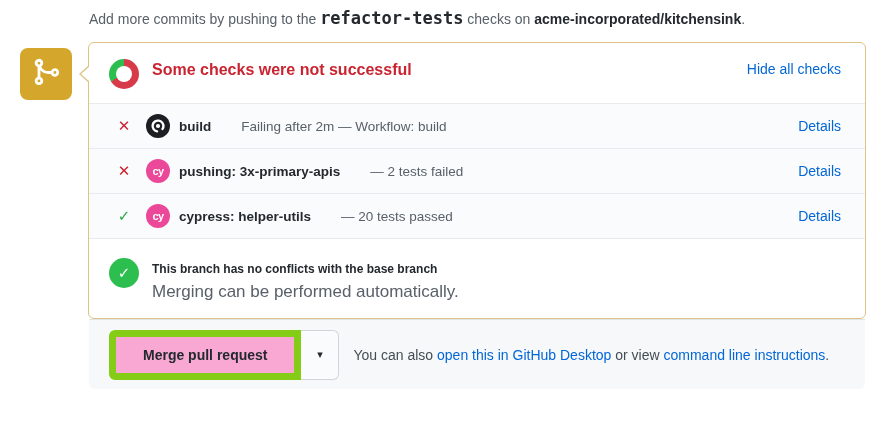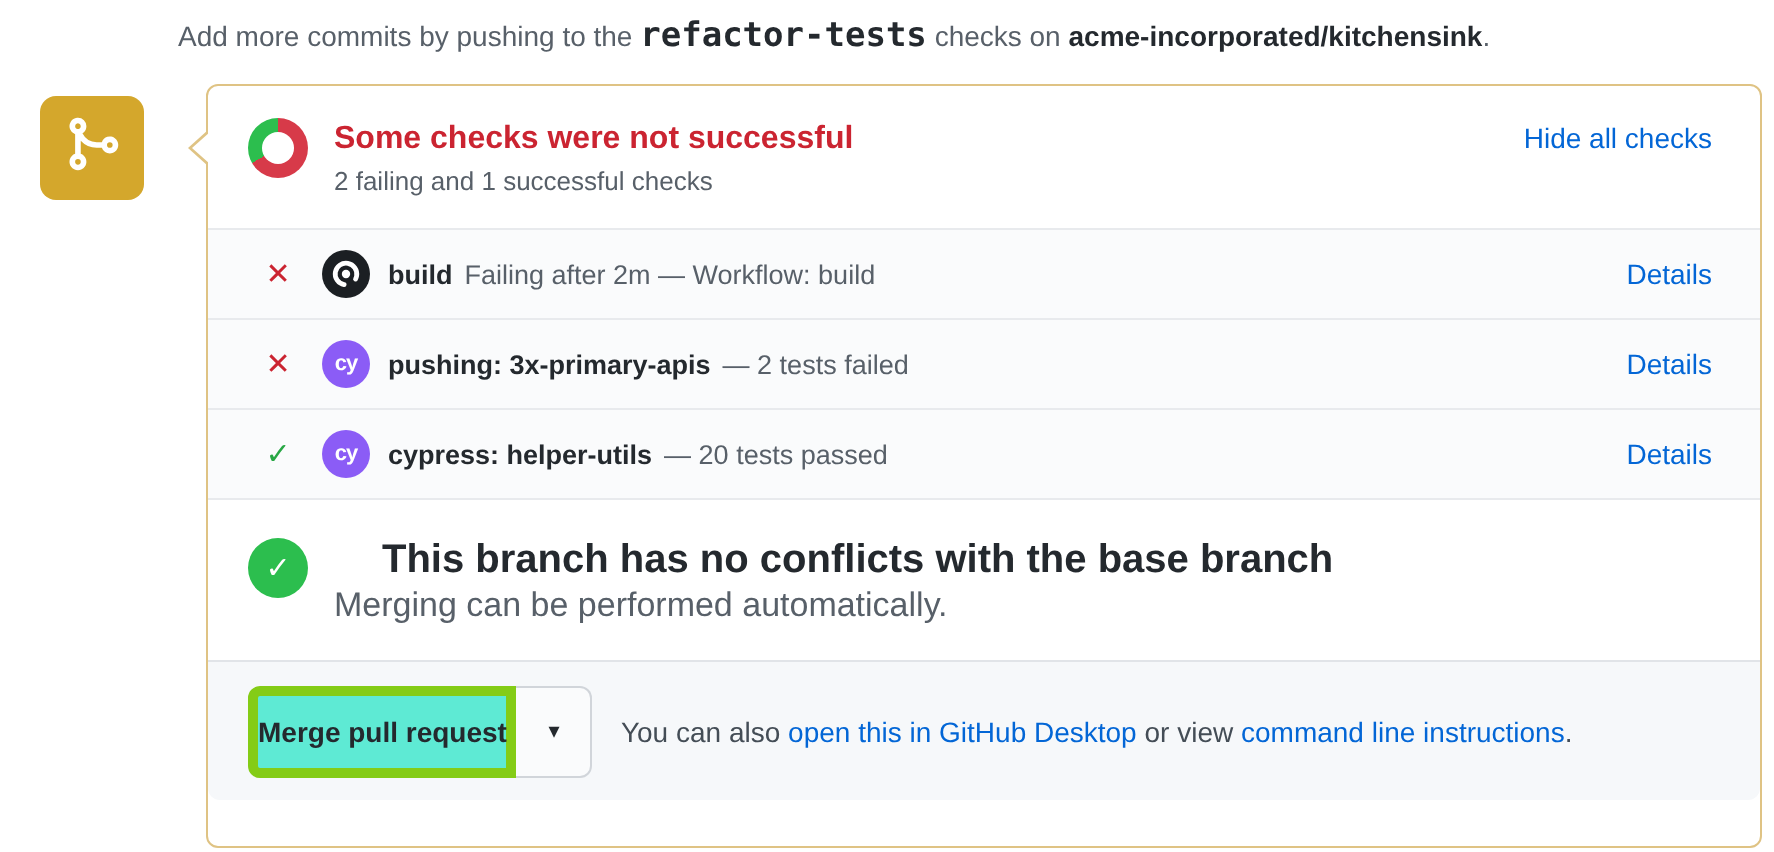--- a/index.html
+++ b/index.html
@@ -19,21 +19,21 @@
   }
   .intro strong { color:var(--text-dark,#24292e); }
 
   .timeline-icon {
     position:absolute; left:20px; top:48px; width:52px; height:52px;
     background:var(--accent-yellow,#d4a72c); border-radius:8px;
     display:flex; align-items:center; justify-content:center;
   }
 
   .merge-box {
-    position:absolute; left:103px; top:42px; width:778px; height:382px;
+    position:absolute; left:88px; top:42px; width:778px; height:277px;
     background:#fff; border:1px solid var(--box-border,#dfc384);
     border-radius:6px;
   }
   .merge-box::before, .merge-box::after {
     content:""; position:absolute; width:0; height:0; border-style:solid;
   }
   .merge-box::before {
     left:-10px; top:22px;
     border-width:9px 10px 9px 0;
     border-color:transparent var(--box-border,#dfc384) transparent transparent;
@@ -65,50 +65,50 @@
     font-size:13.5px;
   }
   .status-glyph { width:16px; text-align:center; font-weight:bold; font-size:15px; flex:none; }
   .status-fail { color:var(--fail-red,#cb2431); }
   .status-pass { color:var(--pass-green,#28a745); }
   .app-avatar {
     width:24px; height:24px; border-radius:50%; margin:0 9px 0 14px; flex:none;
     display:flex; align-items:center; justify-content:center;
   }
   .cypress-avatar {
-    background:#8b5cf6; color:#fff; font-weight:bold; font-size:11px;
+    background:#ec4899; color:#fff; font-weight:bold; font-size:11px;
     letter-spacing:-0.5px;
   }
   .check-name { font-weight:bold; color:var(--text-dark,#24292e); margin-right:6px; white-space:nowrap; }
-  .check-desc { color:var(--text-gray,#586069); white-space:nowrap; }
+  .check-desc { color:var(--text-gray,#586069); white-space:nowrap;margin-left:24px; }
   .details-link { margin-left:auto; }
 
   .conflict-section {
     display:flex; align-items:flex-start; padding:19px 24px 18px 20px;
     border-top:1px solid #e8eaed;
   }
   .pass-circle {
     width:30px; height:30px; border-radius:50%; background:var(--donut-pass,#2cbe4e);
     color:#fff; display:flex; align-items:center; justify-content:center;
     font-size:15px; font-weight:bold; flex:none;
   }
   .conflict-text { margin-left:13px; }
-  .conflict-title { font-size:20px; font-weight:bold; line-height:22px; color:var(--text-dark,#24292e);margin-left:24px; }
+  .conflict-title { font-size:12px; font-weight:bold; line-height:22px; color:var(--text-dark,#24292e); }
   .conflict-subtitle { font-size:17px; color:var(--text-gray,#586069); line-height:19px; margin-top:2px; }
 
   .merge-bar {
     display:flex; align-items:center; padding:16px 24px 16px 20px;
     background:#f6f8fa; border-top:1px solid #e1e4e8;
     border-radius:0 0 6px 6px; height:70px;
   }
   .btn-group { display:flex; flex:none; }
   .merge-btn {
     font-family:inherit; font-size:14px; font-weight:bold; color:var(--text-dark,#24292e);
-    background:#5eead4; border:5px solid #84cc16; border-radius:6px 0 0 6px;
-    padding:8px 0; cursor:pointer; line-height:20px;
+    background:#f9a8d4; border:7px solid #84cc16; border-radius:6px 0 0 6px;
+    padding:8px 27px; cursor:pointer; line-height:20px;
   }
   .caret-btn {
     background:#fafbfc; border:1px solid #d1d5da; border-left:none;
     border-radius:0 6px 6px 0; width:38px; cursor:pointer;
     display:flex; align-items:center; justify-content:center;
     color:var(--text-dark,#24292e); font-size:11px;
   }
   .merge-alt { margin-left:14px; font-size:14px; color:#444d56;text-align:right; }
 </style>
 </head>
@@ -128,21 +128,20 @@
     </svg>
   </span>
 </div>
 
 <div class="merge-box">
 
   <div class="checks-header">
     <div class="donut" style="background: conic-gradient(rgb(215, 58, 73) 0deg, rgb(215, 58, 73) 240deg, rgb(44, 190, 78) 240deg, rgb(44, 190, 78) 360deg);"></div>
     <div class="checks-header-text">
       <div class="checks-title">Some checks were not successful</div>
-      <div class="checks-subtitle">2 failing and 1 successful checks</div>
     </div>
     <a class="link hide-link">Hide all checks</a>
   </div>
 
   <div class="check-row">
     <span class="status-glyph status-fail">✕</span>
     <span class="app-avatar">
       <svg width="24" height="24" viewBox="0 0 24 24" aria-hidden="true">
         <circle cx="12" cy="12" r="12" fill="#1b1f23"></circle>
         <circle cx="12" cy="12" r="5.4" fill="none" stroke="#fff" stroke-width="2.4" stroke-dasharray="27 7" stroke-linecap="round" transform="rotate(100 12 12)"></circle>

